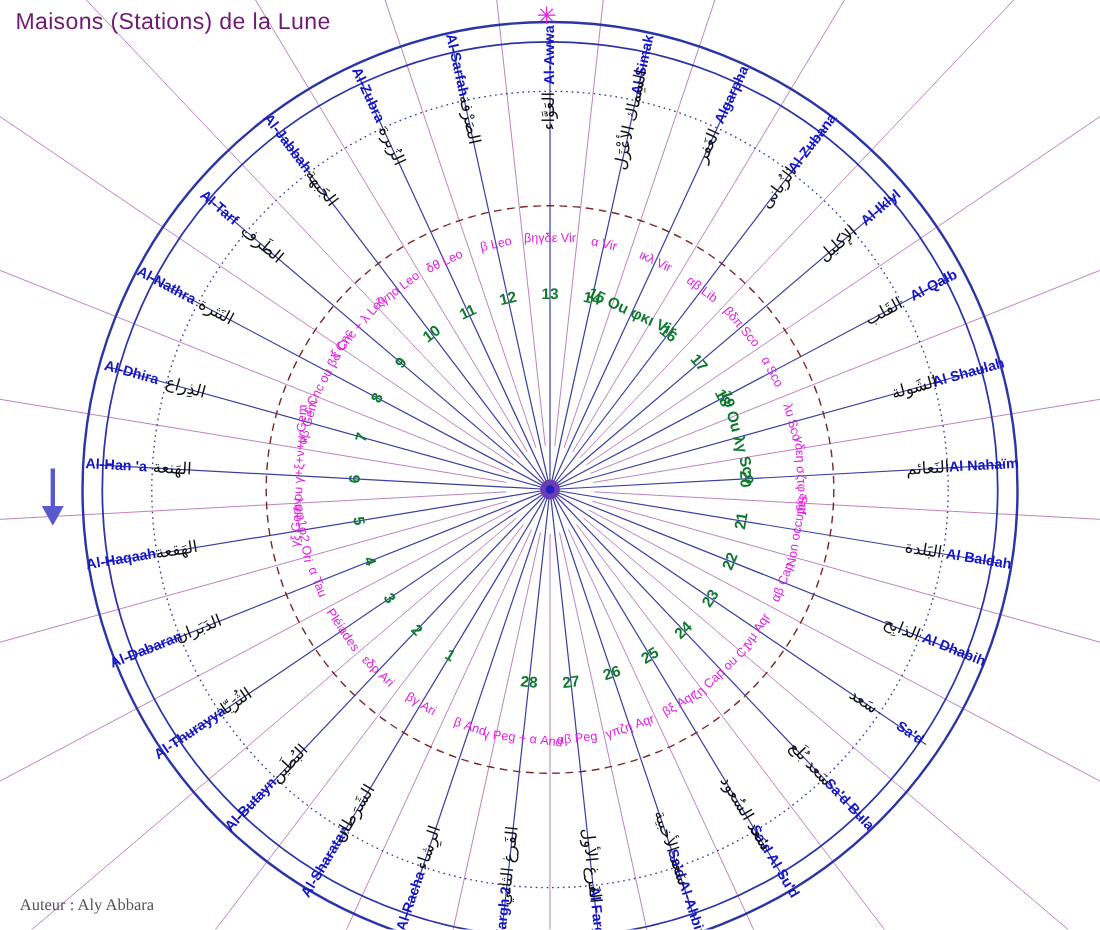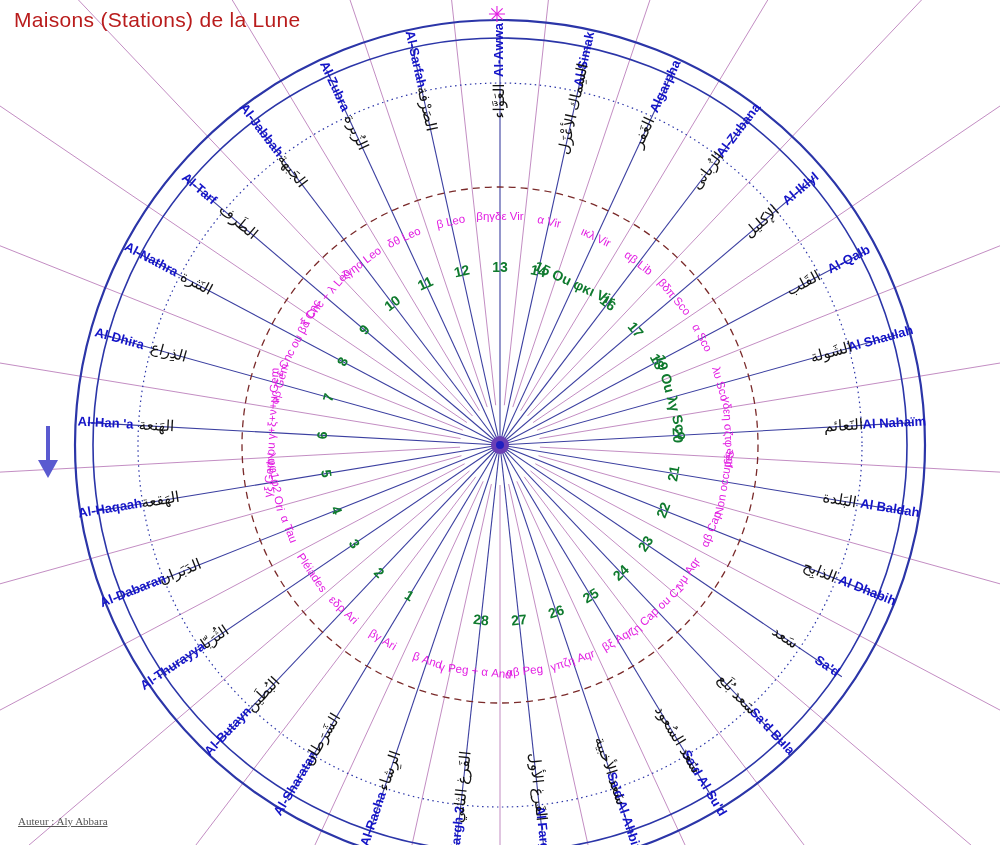--- a/index.html
+++ b/index.html
@@ -6,26 +6,26 @@
   body{
     width:1000px;height:845px;
     background:#ffffff;
     font-family:"Liberation Sans", sans-serif;
     position:relative;
     overflow:hidden;
   }
   #stage{position:absolute;left:0;top:0;width:1000px;height:845px;}
   #title{
     position:absolute;left:14px;top:8px;
-    font-size:21px;color:#b91c1c;font-family:"Liberation Sans",sans-serif;
+    font-size:21px;color:#701a75;font-family:"Liberation Sans",sans-serif;
     letter-spacing:0.3px;
   }
   #author{
     position:absolute;left:18px;top:815px;
-    font-size:11px;color:#555;font-family:"Liberation Serif",serif;text-decoration:underline;
+    font-size:15px;color:#555;font-family:"Liberation Serif",serif;
   }
   #arrow{
     position:absolute;left:30px;top:424px;width:36px;height:56px;
   }
   svg{display:block;}
   text{dominant-baseline:middle;}
 </style>
 </head>
 <body>
 

